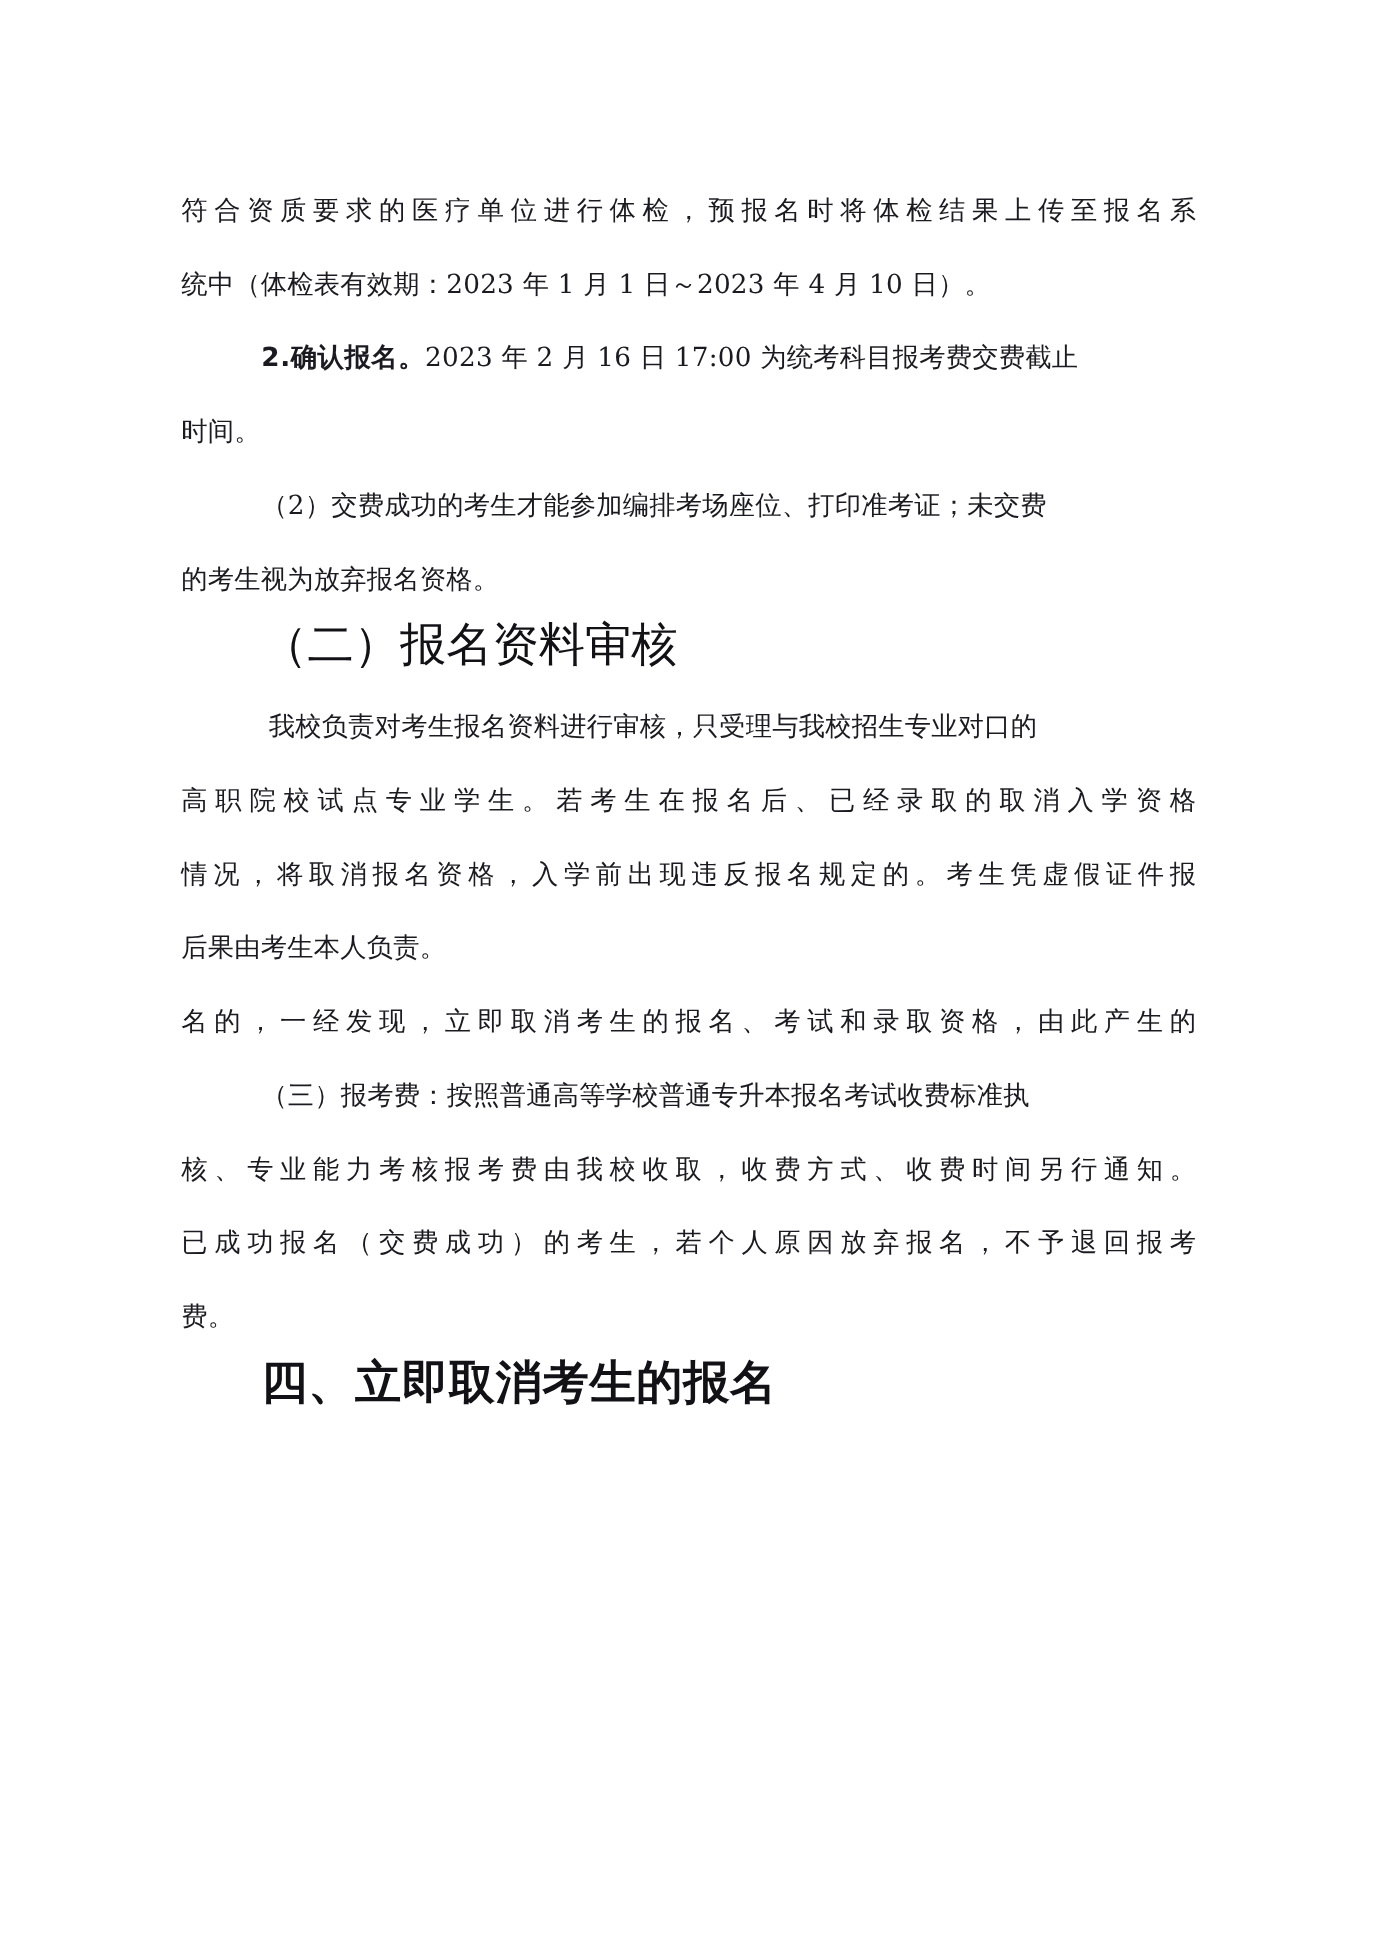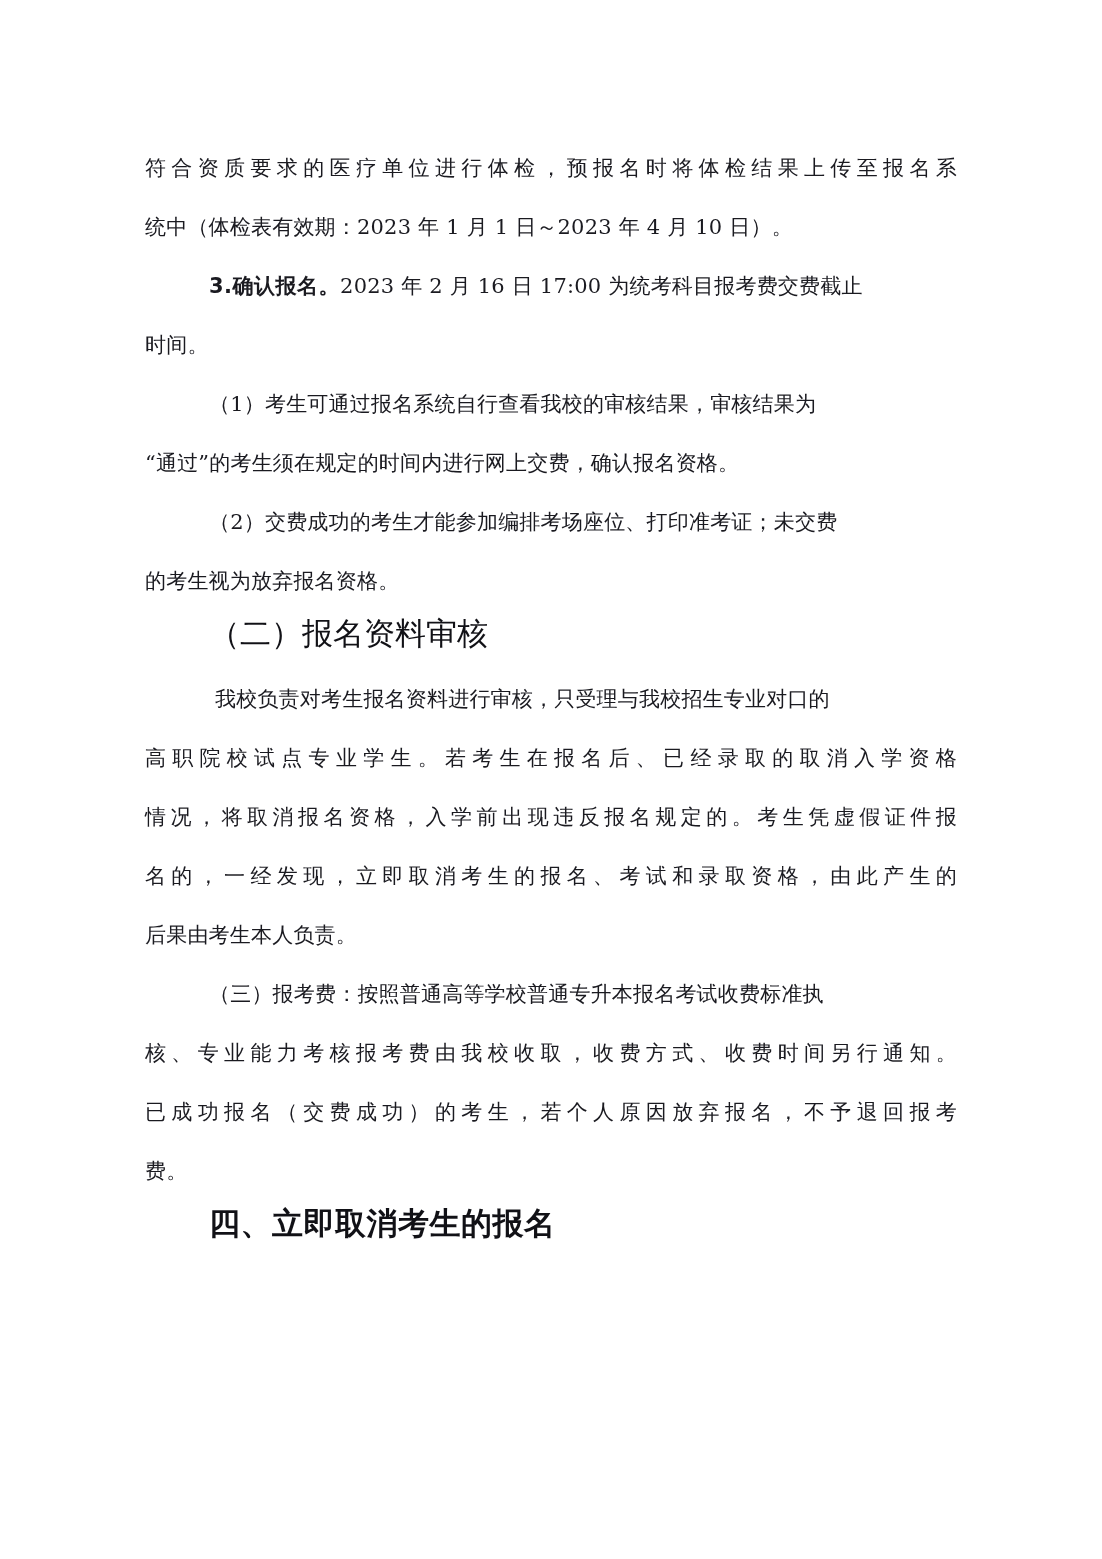--- a/index.html
+++ b/index.html
@@ -41,65 +41,61 @@
   }
   .bold {
     font-weight: bold;
     font-family: "DejaVu Sans", "Liberation Sans", sans-serif;
     letter-spacing: 0.5px;
   }
   .heading-line {
     display: block;
     height: 59px;
     line-height: 59px;
-    font-size: 31px;
+    font-size: 37px;
     white-space: nowrap;
     color: #111116;
   }
   .ind1 { padding-left: 64px; }
   .ind-mid { padding-left: 70px; }
 </style>
 </head>
 <body>
 
 <div class="page">
   <div class="body-col">
 
     <div class="para">
       <span class="ln fill">符合资质要求的医疗单位进行体检，预报名时将体检结果上传至报名系</span>
       <span class="ln">统中（体检表有效期：2023 年 1 月 1 日～2023 年 4 月 10 日）。</span>
     </div>
 
     <div class="para">
       <span class="ln">
-        <span class="ind1"></span><span class="bold">3.确认报名。</span><span>2023 年 2 月 16 日 17:00 为统考科目报考费交费截止</span>
+        <span class="ind1"></span><span class="bold">2.确认报名。</span><span>2023 年 2 月 16 日 17:00 为统考科目报考费交费截止</span>
       </span>
       <span class="ln">时间。</span>
     </div>
 
-    <div class="para">
-      <span class="ln"><span class="ind1"></span><span>（1）考生可通过报名系统自行查看我校的审核结果，审核结果为</span></span>
-      <span class="ln">“通过”的考生须在规定的时间内进行网上交费，确认报名资格。</span>
-    </div>
 
     <div class="para">
       <span class="ln"><span class="ind1"></span><span>（2）交费成功的考生才能参加编排考场座位、打印准考证；未交费</span></span>
       <span class="ln">的考生视为放弃报名资格。</span>
     </div>
 
     <div class="para">
       <span class="heading-line"><span class="ind1"></span><span>（二）报名资料审核</span></span>
     </div>
 
     <div class="para">
       <span class="ln"><span class="ind-mid"></span><span>我校负责对考生报名资料进行审核，只受理与我校招生专业对口的</span></span>
       <span class="ln fill">高职院校试点专业学生。若考生在报名后、已经录取的取消入学资格</span>
       <span class="ln fill">情况，将取消报名资格，入学前出现违反报名规定的。考生凭虚假证件报</span>
+      <span class="ln">后果由考生本人负责。</span>
       <span class="ln fill">名的，一经发现，立即取消考生的报名、考试和录取资格，由此产生的</span>
-      <span class="ln">后果由考生本人负责。</span>
     </div>
 
     <div class="para">
       <span class="ln"><span class="ind1"></span><span>（三）报考费：按照普通高等学校普通专升本报名考试收费标准执</span></span>
       <span class="ln fill">核、专业能力考核报考费由我校收取，收费方式、收费时间另行通知。</span>
       <span class="ln fill">已成功报名（交费成功）的考生，若个人原因放弃报名，不予退回报考</span>
       <span class="ln">费。</span>
     </div>
 
     <div class="para">

